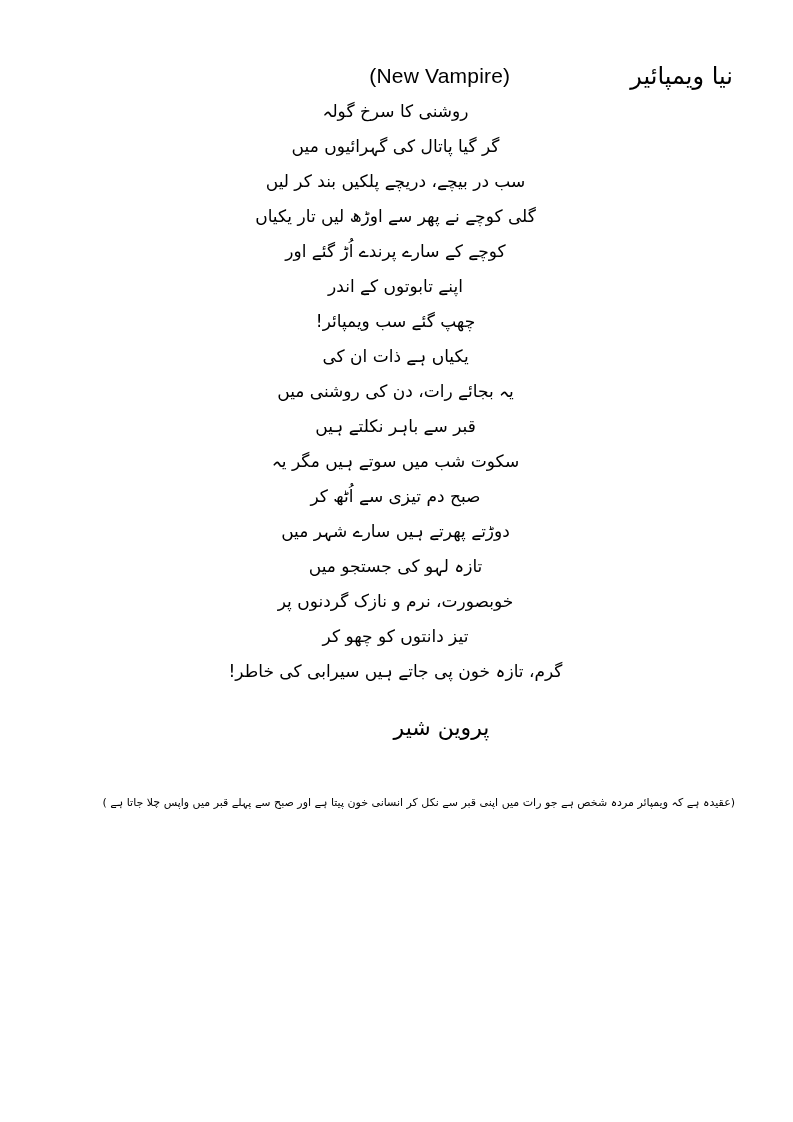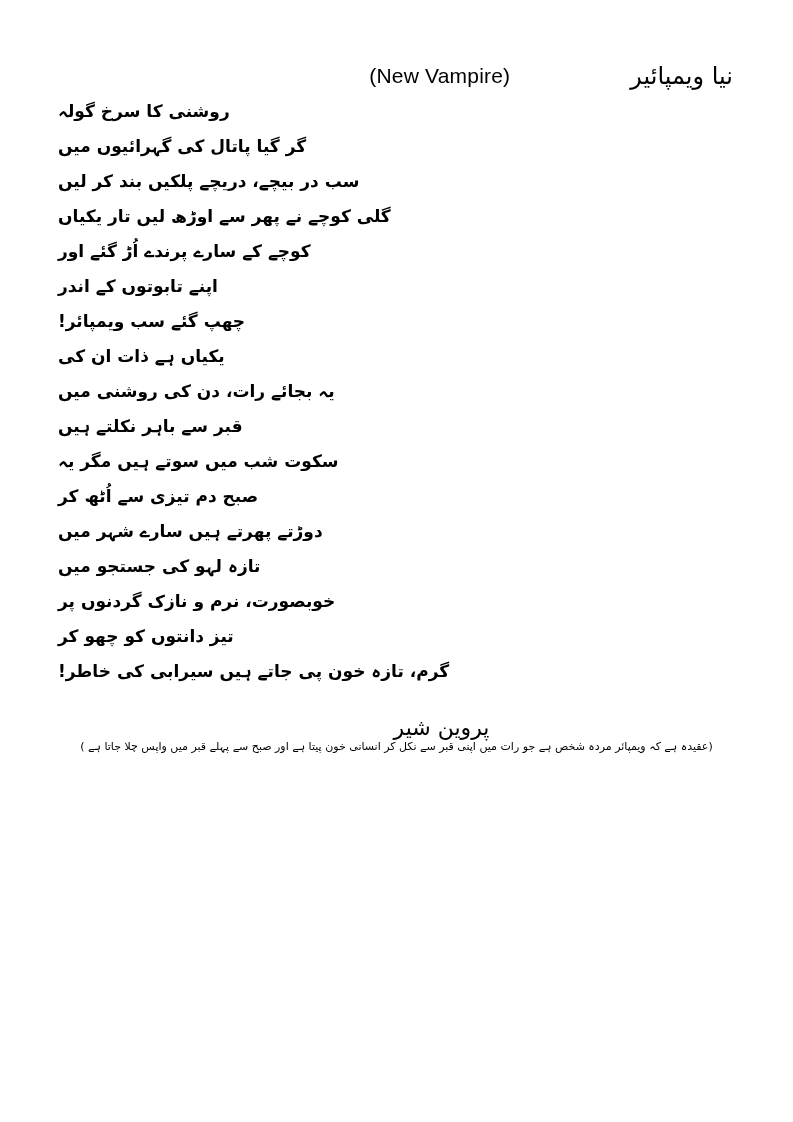--- a/index.html
+++ b/index.html
@@ -42,23 +42,22 @@
   .title-ur {
     direction: rtl;
     font-family: "DejaVu Sans", sans-serif;
     font-size: 24px;
     white-space: nowrap;
   }
 
   
   .poem {
     direction: rtl;
-    text-align: left;
+    text-align: center;
     padding-right: 2px;
-    font-weight: bold;
   }
   .line {
     direction: rtl;
     font-family: "DejaVu Sans", sans-serif;
     font-size: 17px;
     line-height: 35px;
     white-space: nowrap;
     margin: 0;
   }
 
@@ -67,23 +66,24 @@
     text-align: center;
     font-family: "DejaVu Sans", sans-serif;
     font-size: 22px;
     margin-top: 26px;
     margin-right: -90px;
     white-space: nowrap;
   }
 
   .footnote {
     direction: rtl;
-    text-align: center;
+    text-align: right;
     font-family: "DejaVu Sans", sans-serif;
     font-size: 11px;
+    margin-top: 56px;
     white-space: nowrap;
   }
 </style>
 </head>
 <body>
 
 <div class="page">
 
   <div class="title-row">
     <div class="title-en">(New Vampire)</div>

